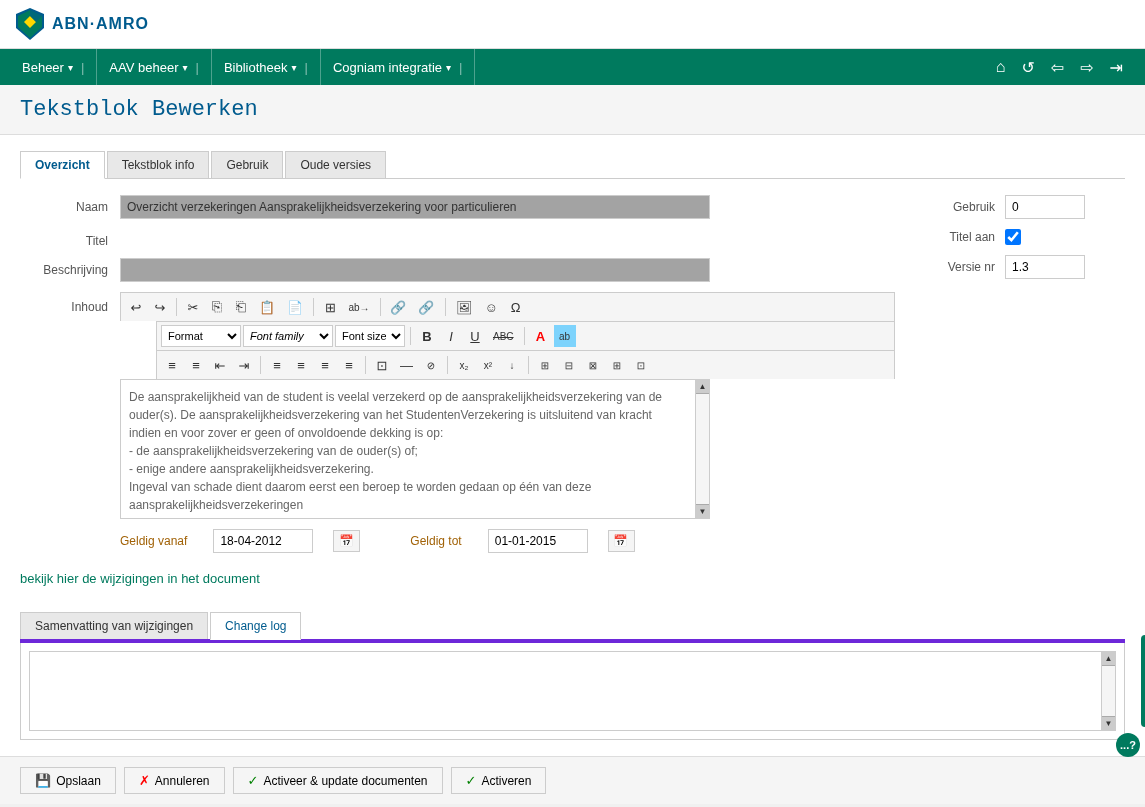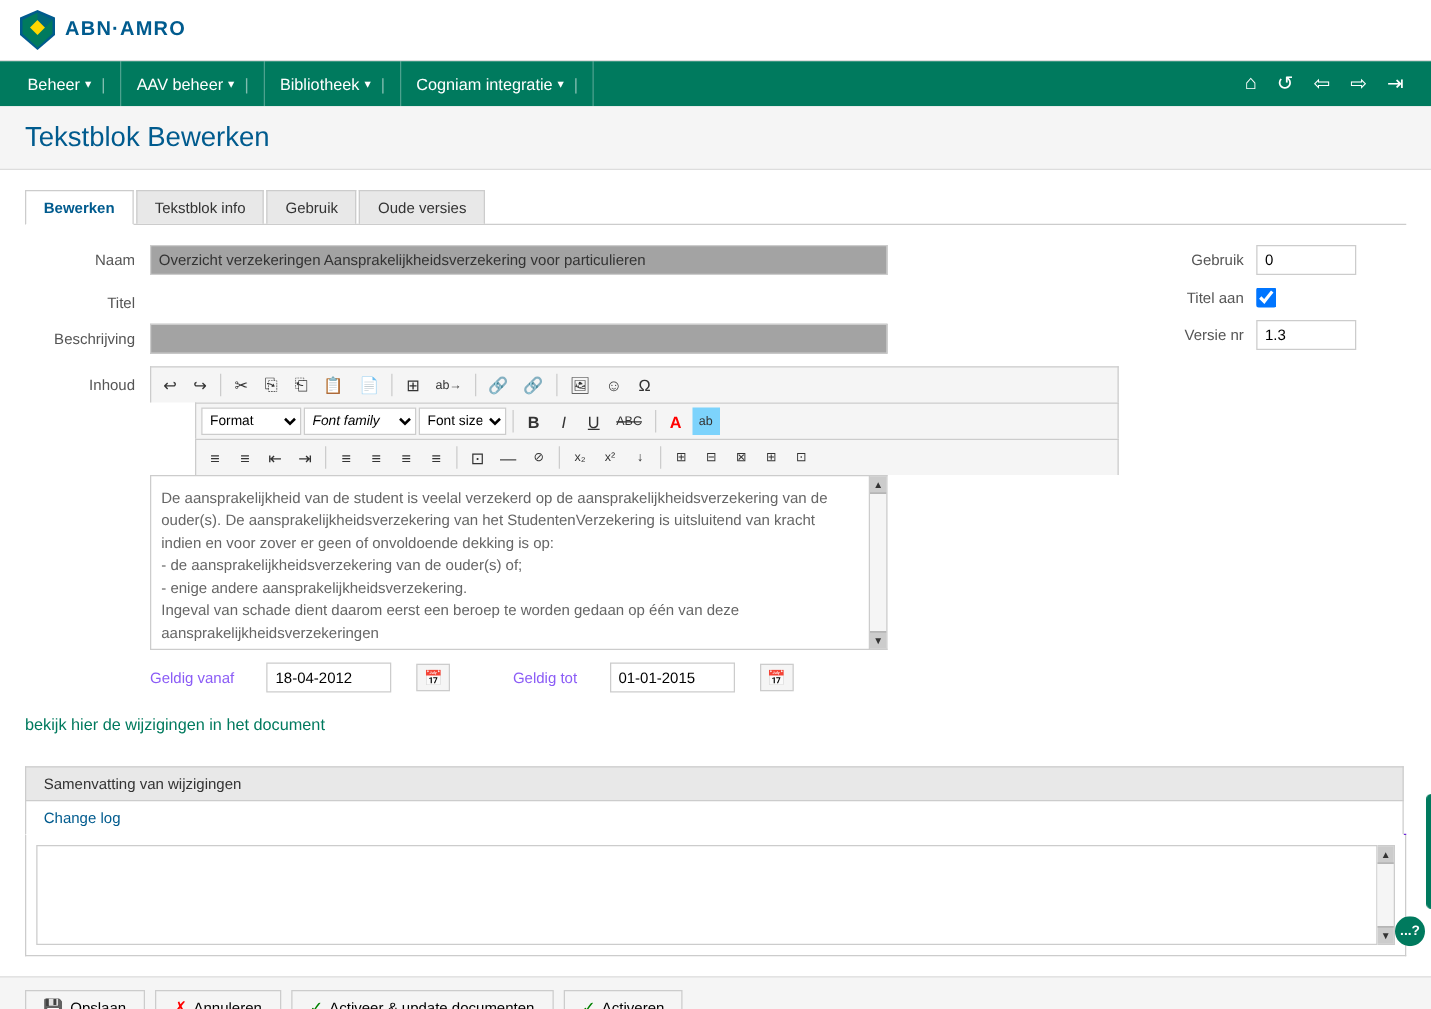--- a/index.html
+++ b/index.html
@@ -64,20 +64,21 @@
     .nav-icon-btn {
       color: #fff;
       font-size: 16px;
       cursor: pointer;
       padding: 2px 4px;
     }
     .page-title-bar {
       background: #f5f5f5;
       padding: 12px 20px;
       border-bottom: 1px solid #ddd;
+      font-family: Liberation Mono, monospace;
     }
     .page-title {
       font-size: 22px;
       font-weight: normal;
       color: #005b8e;
     }
 
     
     .content-area {
       padding: 16px 20px;
@@ -235,21 +236,21 @@
 
     
     .date-row {
       display: flex;
       align-items: center;
       margin-top: 10px;
       gap: 20px;
     }
     .date-label {
       font-size: 12px;
-      color: #8b5cf6;
+      color: #a16207;
       margin-right: 6px;
     }
     .date-input {
       border: 1px solid #ccc;
       padding: 4px 6px;
       font-size: 12px;
       width: 100px;
     }
     .date-icon-btn {
       border: 1px solid #ccc;
@@ -264,23 +265,22 @@
       color: #007a5e;
       font-size: 13px;
       cursor: pointer;
       margin: 10px 0;
       display: inline-block;
     }
 
     
     .bottom-tabs-container {
       display: flex;
-      border-bottom: 1px solid #6d28d9;
+      border-bottom: 4px solid #6d28d9;
       margin-top: 16px;
-      flex-direction: column;
     }
     .bottom-tab {
       padding: 6px 14px;
       border: 1px solid #ccc;
       border-bottom: none;
       background: #e8e8e8;
       cursor: pointer;
       font-size: 12px;
       margin-right: 2px;
       color: #333;
@@ -409,21 +409,21 @@
   </div>
 </div>
 
 <div class="page-title-bar">
   <h1 class="page-title">Tekstblok Bewerken</h1>
 </div>
 
 <div class="content-area">
 
   <div class="tabs-container">
-    <div class="tab active">Bewerken</div>
+    <div class="tab active">Overzicht</div>
     <div class="tab">Tekstblok info</div>
     <div class="tab">Gebruik</div>
     <div class="tab">Oude versies</div>
   </div>
 
   <div class="form-meta-layout">
     <div class="form-section">
 
       <div class="form-row">
         <div class="form-label">Naam</div>

